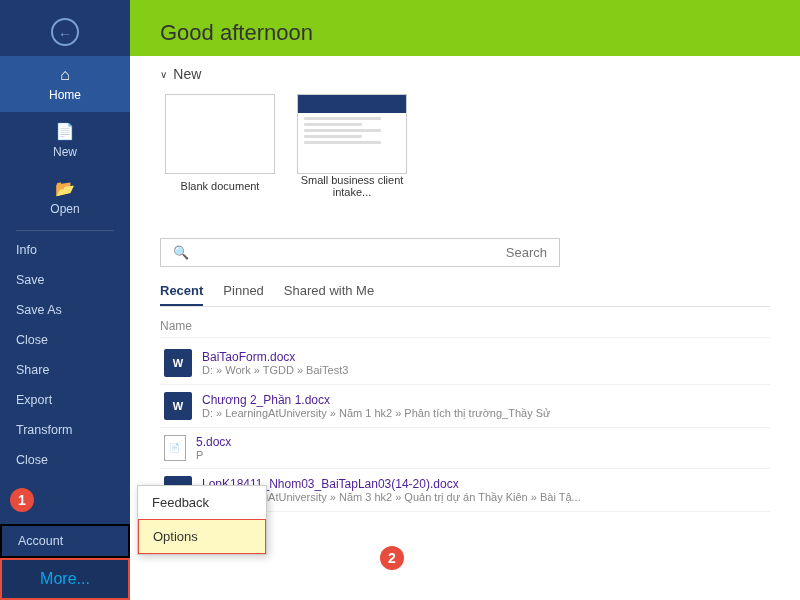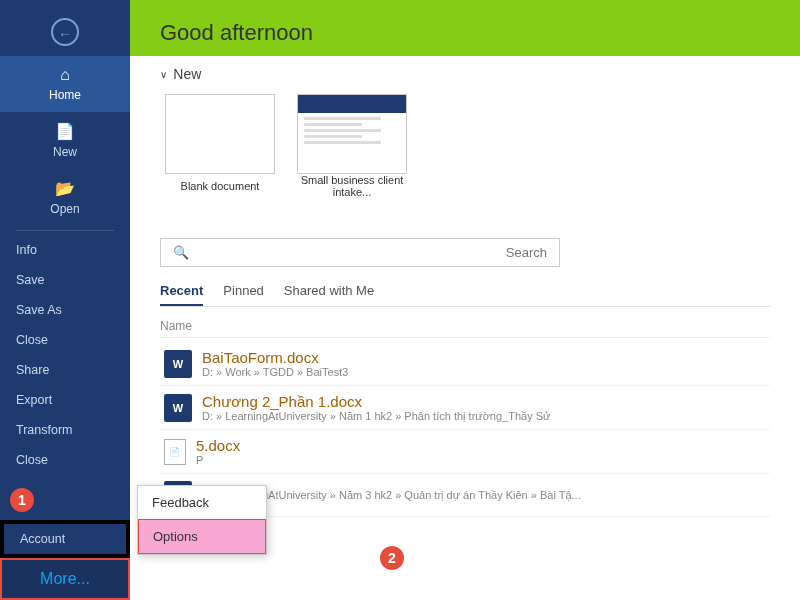--- a/index.html
+++ b/index.html
@@ -264,42 +264,42 @@
       align-items: center;
       justify-content: center;
       font-size: 9px;
       color: #888;
       flex-shrink: 0;
       background: #fff;
       position: relative;
     }
 
     .file-info { flex: 1; overflow: hidden; }
-    .file-name { font-size: 15px; color: #a16207; white-space: nowrap; overflow: hidden; text-overflow: ellipsis; }
+    .file-name { font-size: 12px; color: #4c1d95; white-space: nowrap; overflow: hidden; text-overflow: ellipsis; }
     .file-path { font-size: 11px; color: #888; white-space: nowrap; overflow: hidden; text-overflow: ellipsis; }
 
     
     .popup-menu {
       position: absolute;
       left: 137px;
       bottom: 45px;
       background: #fff;
       border: 1px solid #ccc;
       box-shadow: 2px 2px 8px rgba(0,0,0,0.2);
       width: 130px;
       z-index: 100;
     }
 
     .popup-item {
       padding: 9px 14px;
       font-size: 13px;
       color: #333;
       cursor: pointer;
     }
-    .popup-item.highlighted { background: #f9a8d4; border: 1.5px solid #e74c3c; }
+    .popup-item.highlighted { background: #fef9c3; border: 1.5px solid #e74c3c; }
 
     
     .ann-num {
       display: inline-flex;
       align-items: center;
       justify-content: center;
       width: 24px;
       height: 24px;
       background: #e74c3c;
       color: #fff;
@@ -389,21 +389,21 @@
       </div>
       <div class="sidebar-text-item">
         <span>Transform</span>
       </div>
       <div class="sidebar-text-item">
         <span>Close</span>
       </div>
     </div>
 
     <div class="sidebar-bottom">
-      <div class="sidebar-text-item" style="flex-direction:column; align-items:flex-start; border: 4px solid #000000; padding: 8px 16px;">
+      <div class="sidebar-text-item" style="flex-direction:column; align-items:flex-start; border: 2px solid #000000; padding: 8px 16px;">
         <span>Account</span>
       </div>
       <div class="more-item" style="border: 2px solid #e74c3c;">
         <span>More...</span>
       </div>
     </div>
   </div>
 
   <div class="ann-num" style="left: 10px; bottom: 88px;">1</div>
 
@@ -485,20 +485,21 @@
         <div class="file-doc-icon">📄</div>
         <div class="file-info">
           <div class="file-name">5.docx</div>
           <div class="file-path">P</div>
         </div>
       </div>
 
       <div class="file-item">
         <div class="file-icon">W</div>
         <div class="file-info">
+          <div class="file-name">LopK18411_Nhom03_BaiTapLan03(14-20).docx</div>
           <div class="file-path">D: » LearningAtUniversity » Năm 3 hk2 » Quản trị dự án Thầy Kiên » Bài Tậ...</div>
         </div>
       </div>
     </div>
   </div>
 </div>
 
 <div class="popup-menu">
   <div class="popup-item">
     <span>Feedback</span>

